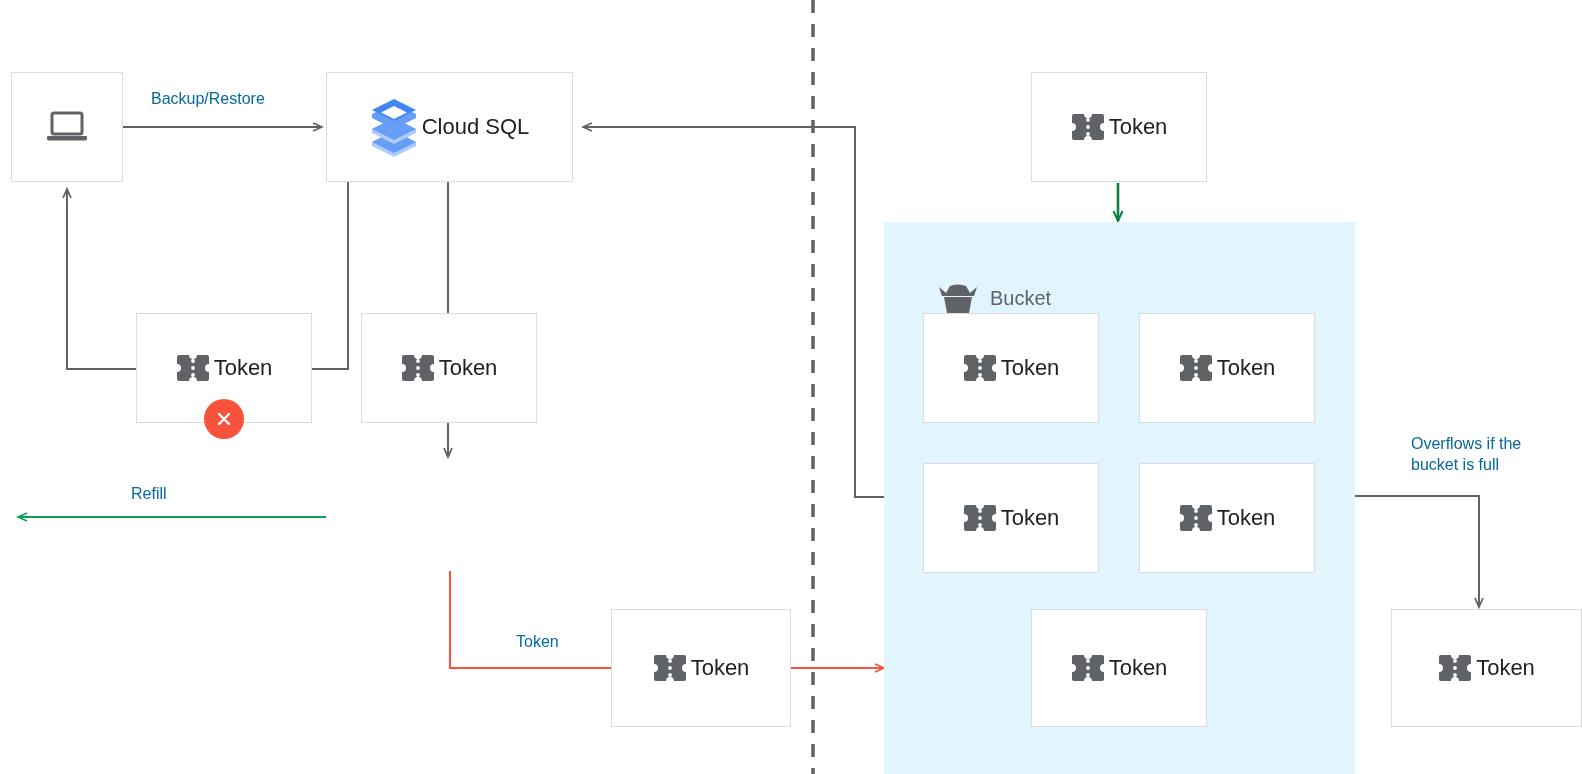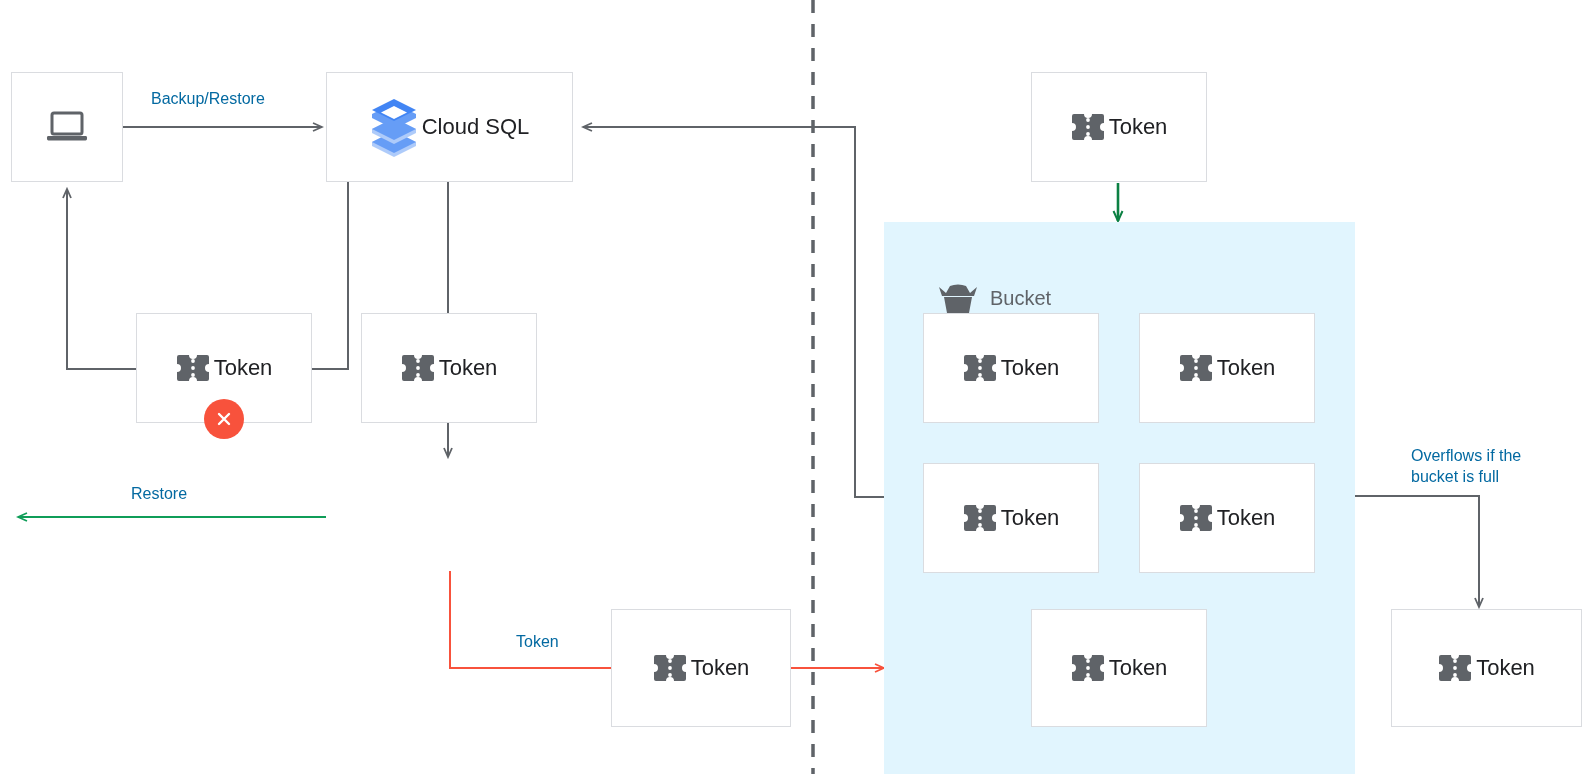--- a/index.html
+++ b/index.html
@@ -161,23 +161,23 @@
           <circle cx="17" cy="8" r="1.9" fill="#ffffff"></circle>
           <circle cx="17" cy="15" r="1.9" fill="#ffffff"></circle>
           <circle cx="17" cy="22" r="1.9" fill="#ffffff"></circle>
         </svg>
       </span>
       <span class="node-label">Token</span>
     </div>
   </div>
 
   <div class="txt" style="left:151px;top:89px;width:180px;">Backup/Restore</div>
-  <div class="txt" style="left:131px;top:484px;">Restore</div>
+  <div class="txt" style="left:131px;top:484px;">Refill</div>
   <div class="txt" style="left:516px;top:632px;">Token</div>
-  <div class="txt" style="left:1411px;top:446px;width:160px;white-space:pre-line;">Overflows if the
+  <div class="txt" style="left:1411px;top:434px;width:160px;white-space:pre-line;">Overflows if the
 bucket is full</div>
 
   <div class="node" style="left:1031px;top:72px;width:176px;height:110px;">
     <div class="inner">
       <span class="tok-ico">
         <svg viewBox="0 0 34 30" width="34" height="30" xmlns="http://www.w3.org/2000/svg">
           <path d="M3 2 h10 a4 4 0 0 0 8 0 h10 a2 2 0 0 1 2 2 v7 a4 4 0 0 0 0 8 v7 a2 2 0 0 1 -2 2 h-10 a4 4 0 0 0 -8 0 h-10 a2 2 0 0 1 -2 -2 v-7 a4 4 0 0 0 0 -8 v-7 a2 2 0 0 1 2 -2 z" fill="#5f6368"></path>
           <circle cx="17" cy="8" r="1.9" fill="#ffffff"></circle>
           <circle cx="17" cy="15" r="1.9" fill="#ffffff"></circle>
           <circle cx="17" cy="22" r="1.9" fill="#ffffff"></circle>

